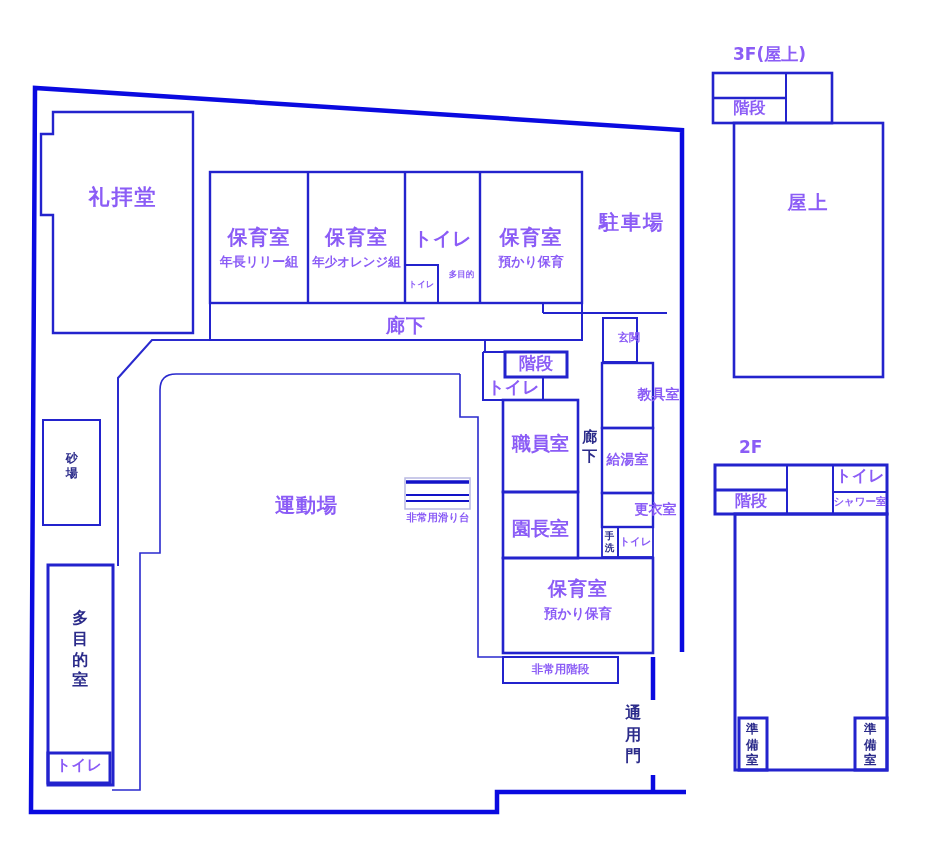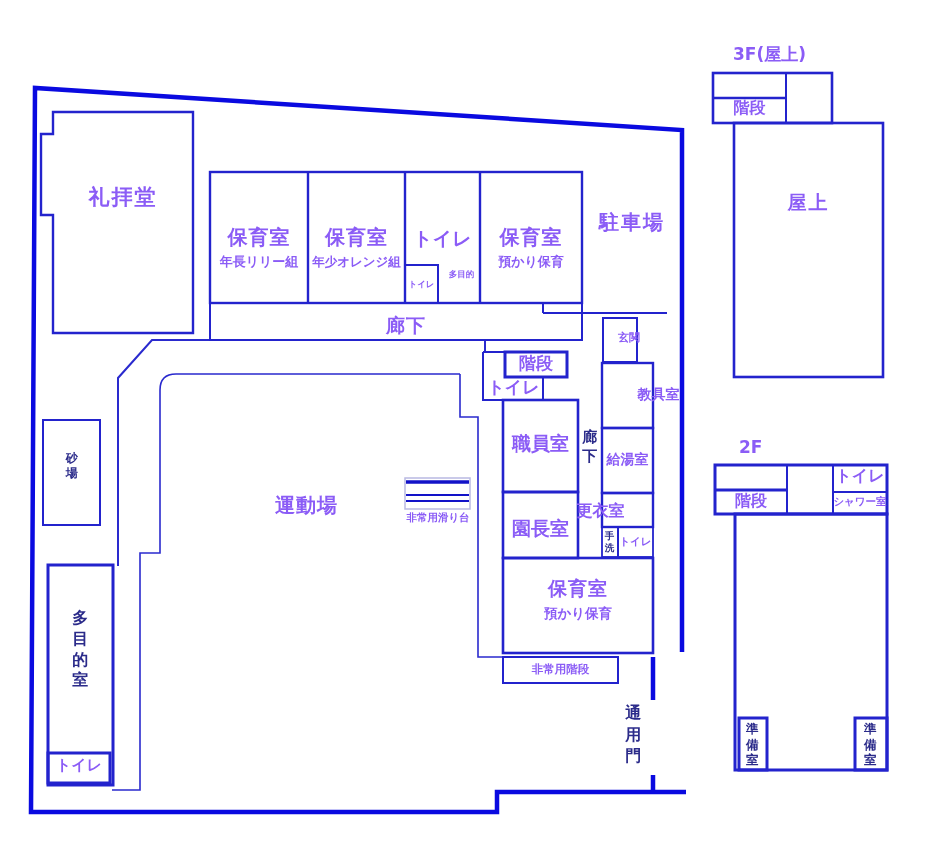--- a/index.html
+++ b/index.html
@@ -119,21 +119,21 @@
   <div class="lbl" style="left:484px;top:378px;width:59px;font-size:17px;">トイレ</div>
 
   <div class="lbl" style="left:503px;top:433px;width:75px;font-size:19px;">職員室</div>
 
   <div class="vtext" style="left:581px;top:428px;font-size:15px;">廊下</div>
 
   <div class="lbl" style="left:602px;top:387px;width:51px;font-size:14px;padding-left:31px;">教具室</div>
 
   <div class="lbl" style="left:602px;top:452px;width:51px;font-size:14px;">給湯室</div>
 
-  <div class="lbl" style="left:576px;top:502px;width:49px;font-size:16px;">更衣室</div>
+  <div class="lbl" style="left:631px;top:502px;width:49px;font-size:14px;">更衣室</div>
 
   <div class="lbl" style="left:503px;top:518px;width:75px;font-size:19px;">園長室</div>
 
   <div class="vtext" style="left:604px;top:530px;font-size:9.5px;">手洗</div>
 
   <div class="lbl" style="left:618px;top:536px;width:35px;font-size:10.5px;">トイレ</div>
 
   <div class="lbl" style="left:503px;top:578px;width:150px;font-size:19px;letter-spacing:1px;">保育室</div>
   <div class="lbl sub" style="left:503px;top:606px;width:150px;font-size:13.5px;">預かり保育</div>
 

